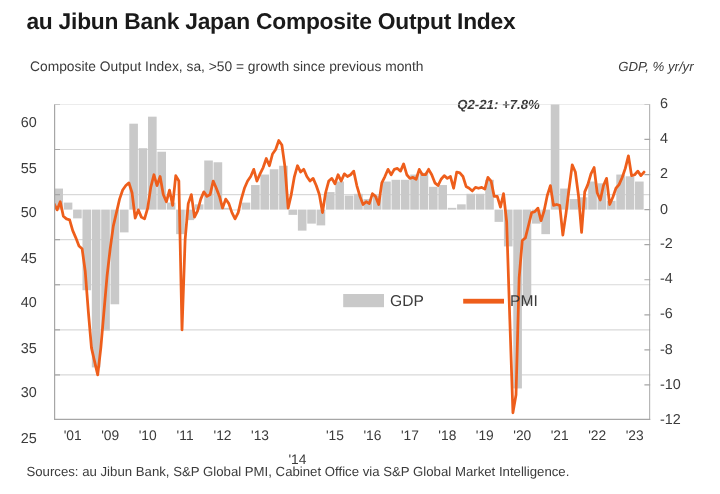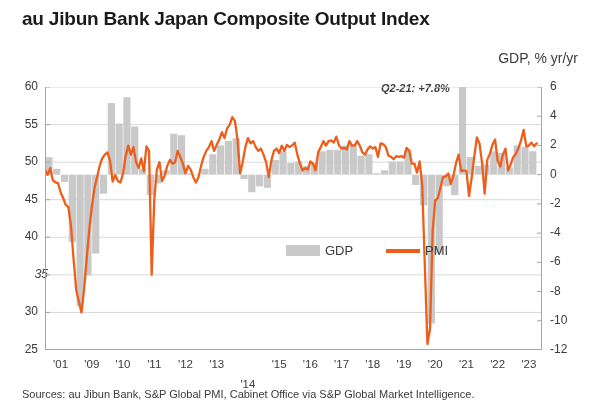--- a/index.html
+++ b/index.html
@@ -17,64 +17,65 @@
     position:absolute;left:22px;top:8px;
     font-size:19px;font-weight:bold;letter-spacing:-0.2px;
     color:#1a1a1a;white-space:nowrap;
   }
   .sub-left{
     position:absolute;left:25px;top:50px;
     font-size:11.5px;color:#3b3b3b;white-space:nowrap;
   }
   .sub-right{
     position:absolute;right:22px;top:50px;
-    font-size:14px;color:#3b3b3b;white-space:nowrap;
+    font-size:11px;color:#3b3b3b;white-space:nowrap;font-style:italic;
   }
   .annotation{
     position:absolute;left:381px;top:82px;
     font-size:11px;font-weight:bold;color:#3b3b3b;white-space:nowrap;font-style:italic;
   }
   .source{
     position:absolute;left:22px;top:388px;
     font-size:11px;color:#3b3b3b;white-space:nowrap;
   }
 
   .plot{position:absolute;left:45px;top:87px;width:497px;height:263px;}
   .plot svg{display:block;}
 
   .axis-label{
     position:absolute;font-size:12px;color:#3b3b3b;
     white-space:nowrap;
   }
-  .y-left{text-align:right;width:28px;}
+  .y-left{text-align:center;width:28px;margin-top:16px;}
   .y-right{text-align:left;width:30px;}
   .x-lab{text-align:center;width:34px;font-size:11.5px;}
 
   .legend{position:absolute;left:286px;top:244px;height:18px;}
   .legend-item{position:absolute;top:0;display:flex;align-items:center;gap:5px;}
   .legend-swatch-gdp{width:34px;height:11px;background:#c9c9c9;display:block;}
   .legend-swatch-pmi{width:34px;height:4px;background:#ee5e1b;display:block;}
   .legend-text{font-size:13px;color:#3b3b3b;line-height:1;}
 </style>
 </head>
 <body>
 
 <div class="chart-card">
 
   <div class="title">au Jibun Bank Japan Composite Output Index</div>
+  <div class="sub-left">Composite Output Index, sa, &gt;50 = growth since previous month</div>
   <div class="sub-right">GDP, % yr/yr</div>
   <div class="annotation">Q2-21: +7.8%</div>
 
   <div id="ylabels-left">
       <div class="axis-label y-left" style="left: 10px; top: 79px;">60</div>
       <div class="axis-label y-left" style="left: 10px; top: 116.571px;">55</div>
       <div class="axis-label y-left" style="left: 10px; top: 154.143px;">50</div>
       <div class="axis-label y-left" style="left: 10px; top: 191.714px;">45</div>
       <div class="axis-label y-left" style="left: 10px; top: 229.286px;">40</div>
-      <div class="axis-label y-left" style="left: 20px; top: 266.857px; font-style: italic;">35</div>
+      <div class="axis-label y-left" style="left: 10px; top: 266.857px;">35</div>
       <div class="axis-label y-left" style="left: 10px; top: 304.429px;">30</div>
       <div class="axis-label y-left" style="left: 10px; top: 342px;">25</div>
     </div>
   <div id="ylabels-right">
       <div class="axis-label y-right" style="left: 550px; top: 79px;">6</div>
       <div class="axis-label y-right" style="left: 550px; top: 108.222px;">4</div>
       <div class="axis-label y-right" style="left: 550px; top: 137.444px;">2</div>
       <div class="axis-label y-right" style="left: 550px; top: 166.667px;">0</div>
       <div class="axis-label y-right" style="left: 550px; top: 195.889px;">-2</div>
       <div class="axis-label y-right" style="left: 550px; top: 225.111px;">-4</div>

